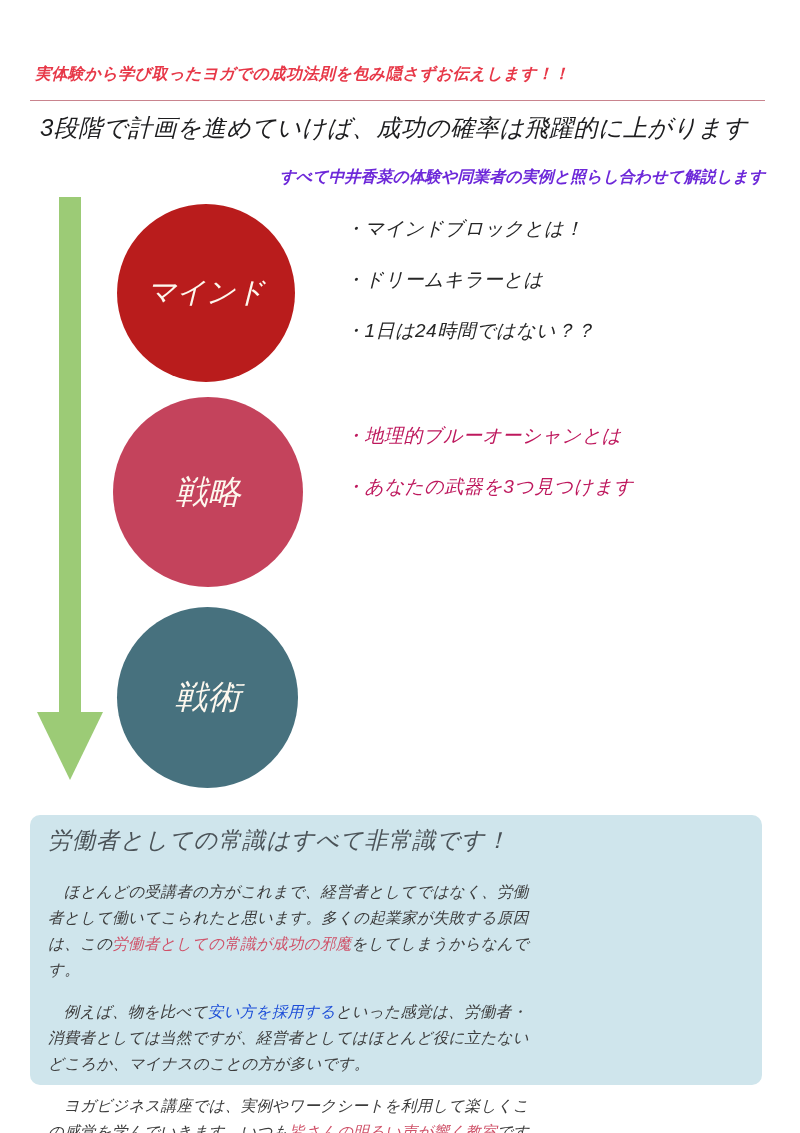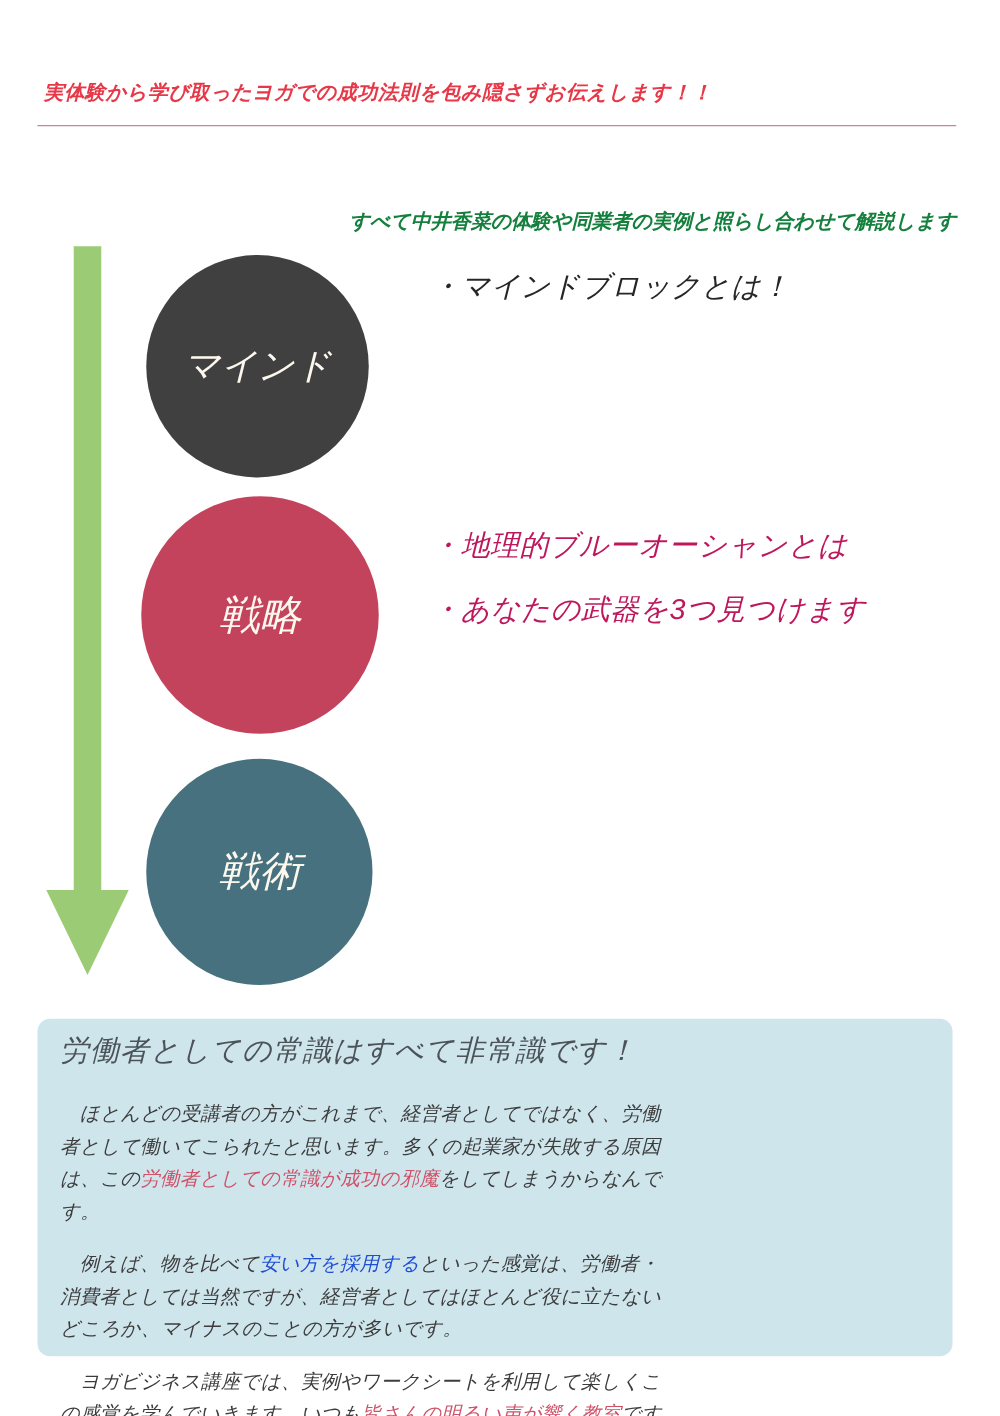--- a/index.html
+++ b/index.html
@@ -32,21 +32,21 @@
   }
   
   .circle {
     position:absolute; border-radius:50%; display:flex; align-items:center;
     justify-content:center; font-weight:500;
   }
   .circle-1 { left:117px; top:204px; width:178px; height:178px; font-size:29px; }
   .circle-2 { left:113px; top:397px; width:190px; height:190px; font-size:33px; }
   .circle-3 { left:117px; top:607px; width:181px; height:181px; font-size:33px; }
   
-  .points { position:absolute; left:345px; width:420px; font-size:23px; }
+  .points { position:absolute; left:345px; width:420px; font-size:19px; }
   .points-1 { top:213px; }
   .points-2 { top:420px; }
   .points-3 { top:622px; width:402px; }
   .point { line-height:32px; margin-bottom:19px; letter-spacing:0.5px; }
   .points-3 .point { margin-bottom:13px; }
   
   .panel {
     position:absolute; left:30px; top:815px; width:732px; height:270px;
     border-radius:10px;
   }
@@ -61,38 +61,41 @@
 </style>
 </head>
 <body>
 
 <div id="page">
 
   <div class="tagline" style="color: rgb(231, 56, 72);">実体験から学び取ったヨガでの成功法則を包み隠さずお伝えします！！</div>
 
   <div class="rule" style="background-color: rgb(201, 132, 142);"></div>
 
+  <div class="main-heading" style="color: rgb(29, 29, 31);">3段階で計画を進めていけば、成功の確率は飛躍的に上がります</div>
 
-  <div class="sub-heading" style="color: #15803d;">すべて中井香菜の体験や同業者の実例と照らし合わせて解説します</div>
+  <div class="sub-heading" style="color: #6d28d9;">すべて中井香菜の体験や同業者の実例と照らし合わせて解説します</div>
 
   <div class="arrow-shaft" style="background-color: rgb(156, 203, 118);"></div>
   <div class="arrow-head" style="border-top-color: rgb(156, 203, 118);"></div>
 
-  <div class="circle circle-1" style="background-color: #404040; color: rgb(253, 248, 238);">
+  <div class="circle circle-1" style="background-color: #b91c1c; color: rgb(253, 248, 238);">
     <span>マインド</span>
   </div>
   <div class="circle circle-2" style="background-color: rgb(196, 67, 92); color: rgb(253, 248, 238);">
     <span>戦略</span>
   </div>
   <div class="circle circle-3" style="background-color: rgb(71, 113, 126); color: rgb(253, 248, 238);">
     <span>戦術</span>
   </div>
 
   <div class="points points-1" style="color: rgb(38, 38, 38);">
     <div class="point">・マインドブロックとは！</div>
+    <div class="point">・ドリームキラーとは</div>
+    <div class="point">・1日は24時間ではない？？</div>
   </div>
   <div class="points points-2" style="color: #be185d;">
     <div class="point">・地理的ブルーオーシャンとは</div>
     <div class="point">・あなたの武器を3つ見つけます</div>
   </div>
 
   <div class="panel" style="background-color: rgb(207, 229, 236);">
     <div class="panel-heading" style="color: rgb(75, 83, 88); text-align: center;">労働者としての常識はすべて非常識です！</div>
     <div class="panel-body" style="color: rgb(60, 60, 60);">
       <p><span>　ほとんどの受講者の方がこれまで、経営者としてではなく、労働者として働いてこられたと思います。多くの起業家が失敗する原因は、この</span><span style="color: rgb(207, 81, 104);">労働者としての常識が成功の邪魔</span><span>をしてしまうからなんです。</span></p>

